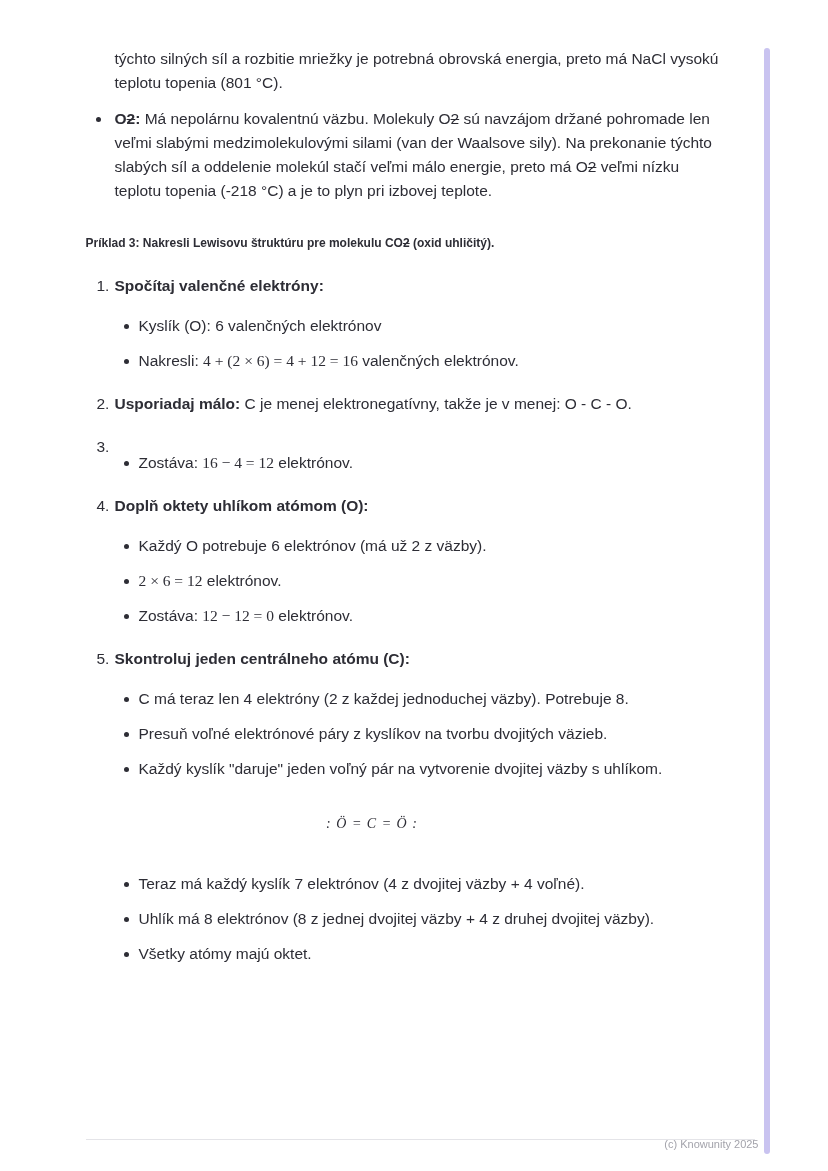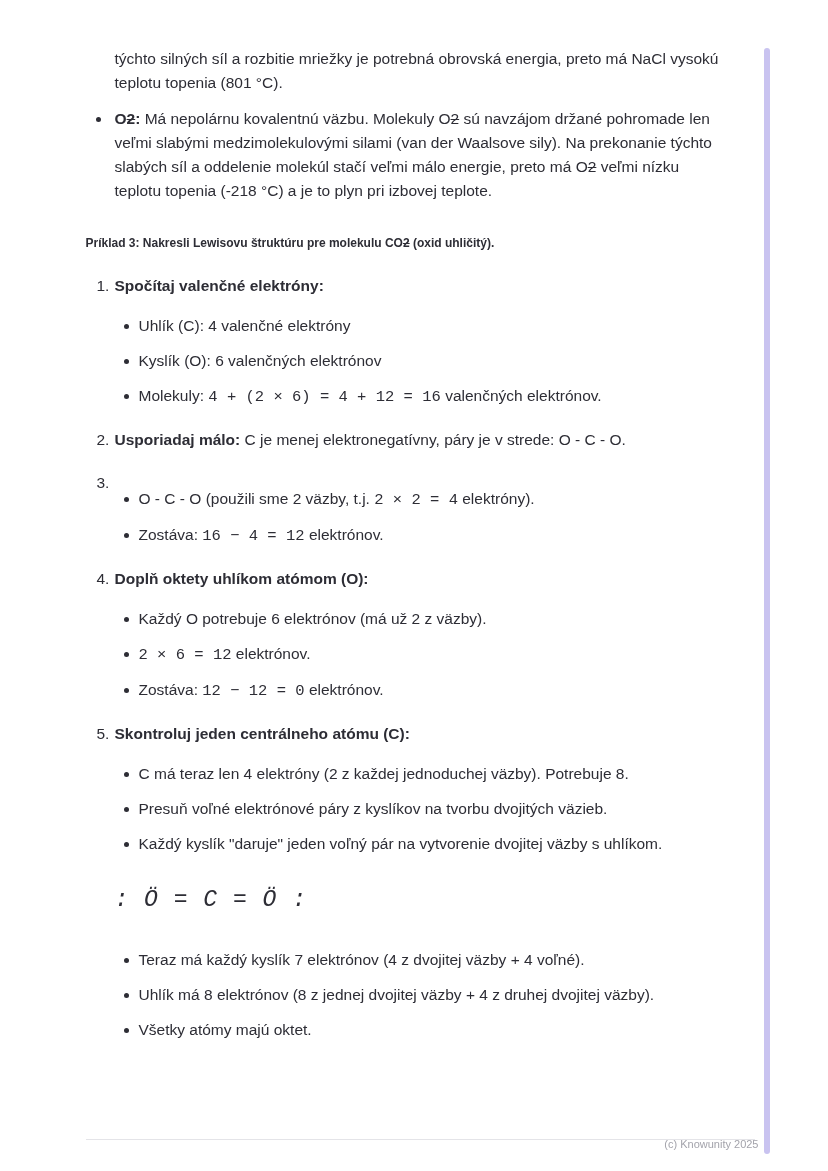--- a/index.html
+++ b/index.html
@@ -12,44 +12,44 @@
     background:#ffffff;
     font-family:"Liberation Sans", sans-serif;
     font-size:15.5px;
     line-height:24px;
     color:#2d2d35;
     padding:35px 91px 40px 68px;
     overflow:hidden;
   }
   .b { font-weight:700; }
   .strike { text-decoration:line-through; }
-  .math { font-family:Liberation Mono, monospace; }
+  .math { font-family:Liberation Serif, serif; }
   .it { font-style:italic; }
 
   .para-indent { margin-left:29px; }
 
   .blt { position:relative; padding-left:29px; margin-top:12px; }
   .blt > .dot { position:absolute; left:10px; top:10px; width:5px; height:5px; border-radius:50%; background:#2d2d35; }
 
   .heading { margin-top:28px; font-size:12px; font-weight:700; }
 
   .step { display:flex; margin-top:19px; }
   .step:first-of-type { margin-top:22px; }
   .step-num { flex:none; width:29px; padding-left:11px; }
   .step-body { flex:1; min-width:0; }
 
   .sub-list { margin-top:16px; }
   .sub-blt { position:relative; padding-left:24px; margin-top:11px; }
   .sub-blt:first-child { margin-top:0; }
   .sub-blt > .dot { position:absolute; left:9px; top:10px; width:5px; height:5px; border-radius:50%; background:#2d2d35; }
 
   .formula {
-    text-align:left;
+    text-align:center;
     margin:30px 90px 36px 0;
-    font-size:23px;
+    font-size:14px;
     letter-spacing:1px;
   }
 
   .footer-line {
     position:absolute;
     left:68px; top:1127px;
     width:669px; height:1px;
     background:#e4e4e8;
   }
   .footer-credit {
@@ -81,49 +81,41 @@
 
   <h3 class="heading"><span class="b">Príklad 3: Nakresli Lewisovu štruktúru pre molekulu CO</span><span class="b strike">2</span><span class="b"> (oxid uhličitý).</span></h3>
 
   <div class="step">
     <span class="step-num">1.</span>
     <div class="step-body">
       <p><span class="b">Spočítaj valenčné elektróny:</span></p>
       <div class="sub-list">
         <div class="sub-blt">
           <span class="dot"></span>
-          <p><span>Uhlík (C): 4 valenčné elektróny</span></p>
-        </div>
-        <div class="sub-blt">
-          <span class="dot"></span>
           <p><span>Kyslík (O): 6 valenčných elektrónov</span></p>
         </div>
         <div class="sub-blt">
           <span class="dot"></span>
-          <p><span>Molekuly: </span><span class="math">4 + (2 × 6) = 4 + 12 = 16</span><span> valenčných elektrónov.</span></p>
+          <p><span>Nakresli: </span><span class="math">4 + (2 × 6) = 4 + 12 = 16</span><span> valenčných elektrónov.</span></p>
         </div>
       </div>
     </div>
   </div>
 
   <div class="step">
     <span class="step-num">2.</span>
     <div class="step-body">
-      <p><span class="b">Usporiadaj málo:</span><span> C je menej elektronegatívny, páry je v strede: O - C - O.</span></p>
+      <p><span class="b">Usporiadaj málo:</span><span> C je menej elektronegatívny, takže je v menej: O - C - O.</span></p>
     </div>
   </div>
 
   <div class="step">
     <span class="step-num">3.</span>
     <div class="step-body">
       <div class="sub-list">
-        <div class="sub-blt">
-          <span class="dot"></span>
-          <p><span>O - C - O (použili sme 2 väzby, t.j. </span><span class="math">2 × 2 = 4</span><span> elektróny).</span></p>
-        </div>
         <div class="sub-blt">
           <span class="dot"></span>
           <p><span>Zostáva: </span><span class="math">16 − 4 = 12</span><span> elektrónov.</span></p>
         </div>
       </div>
     </div>
   </div>
 
   <div class="step">
     <span class="step-num">4.</span>

